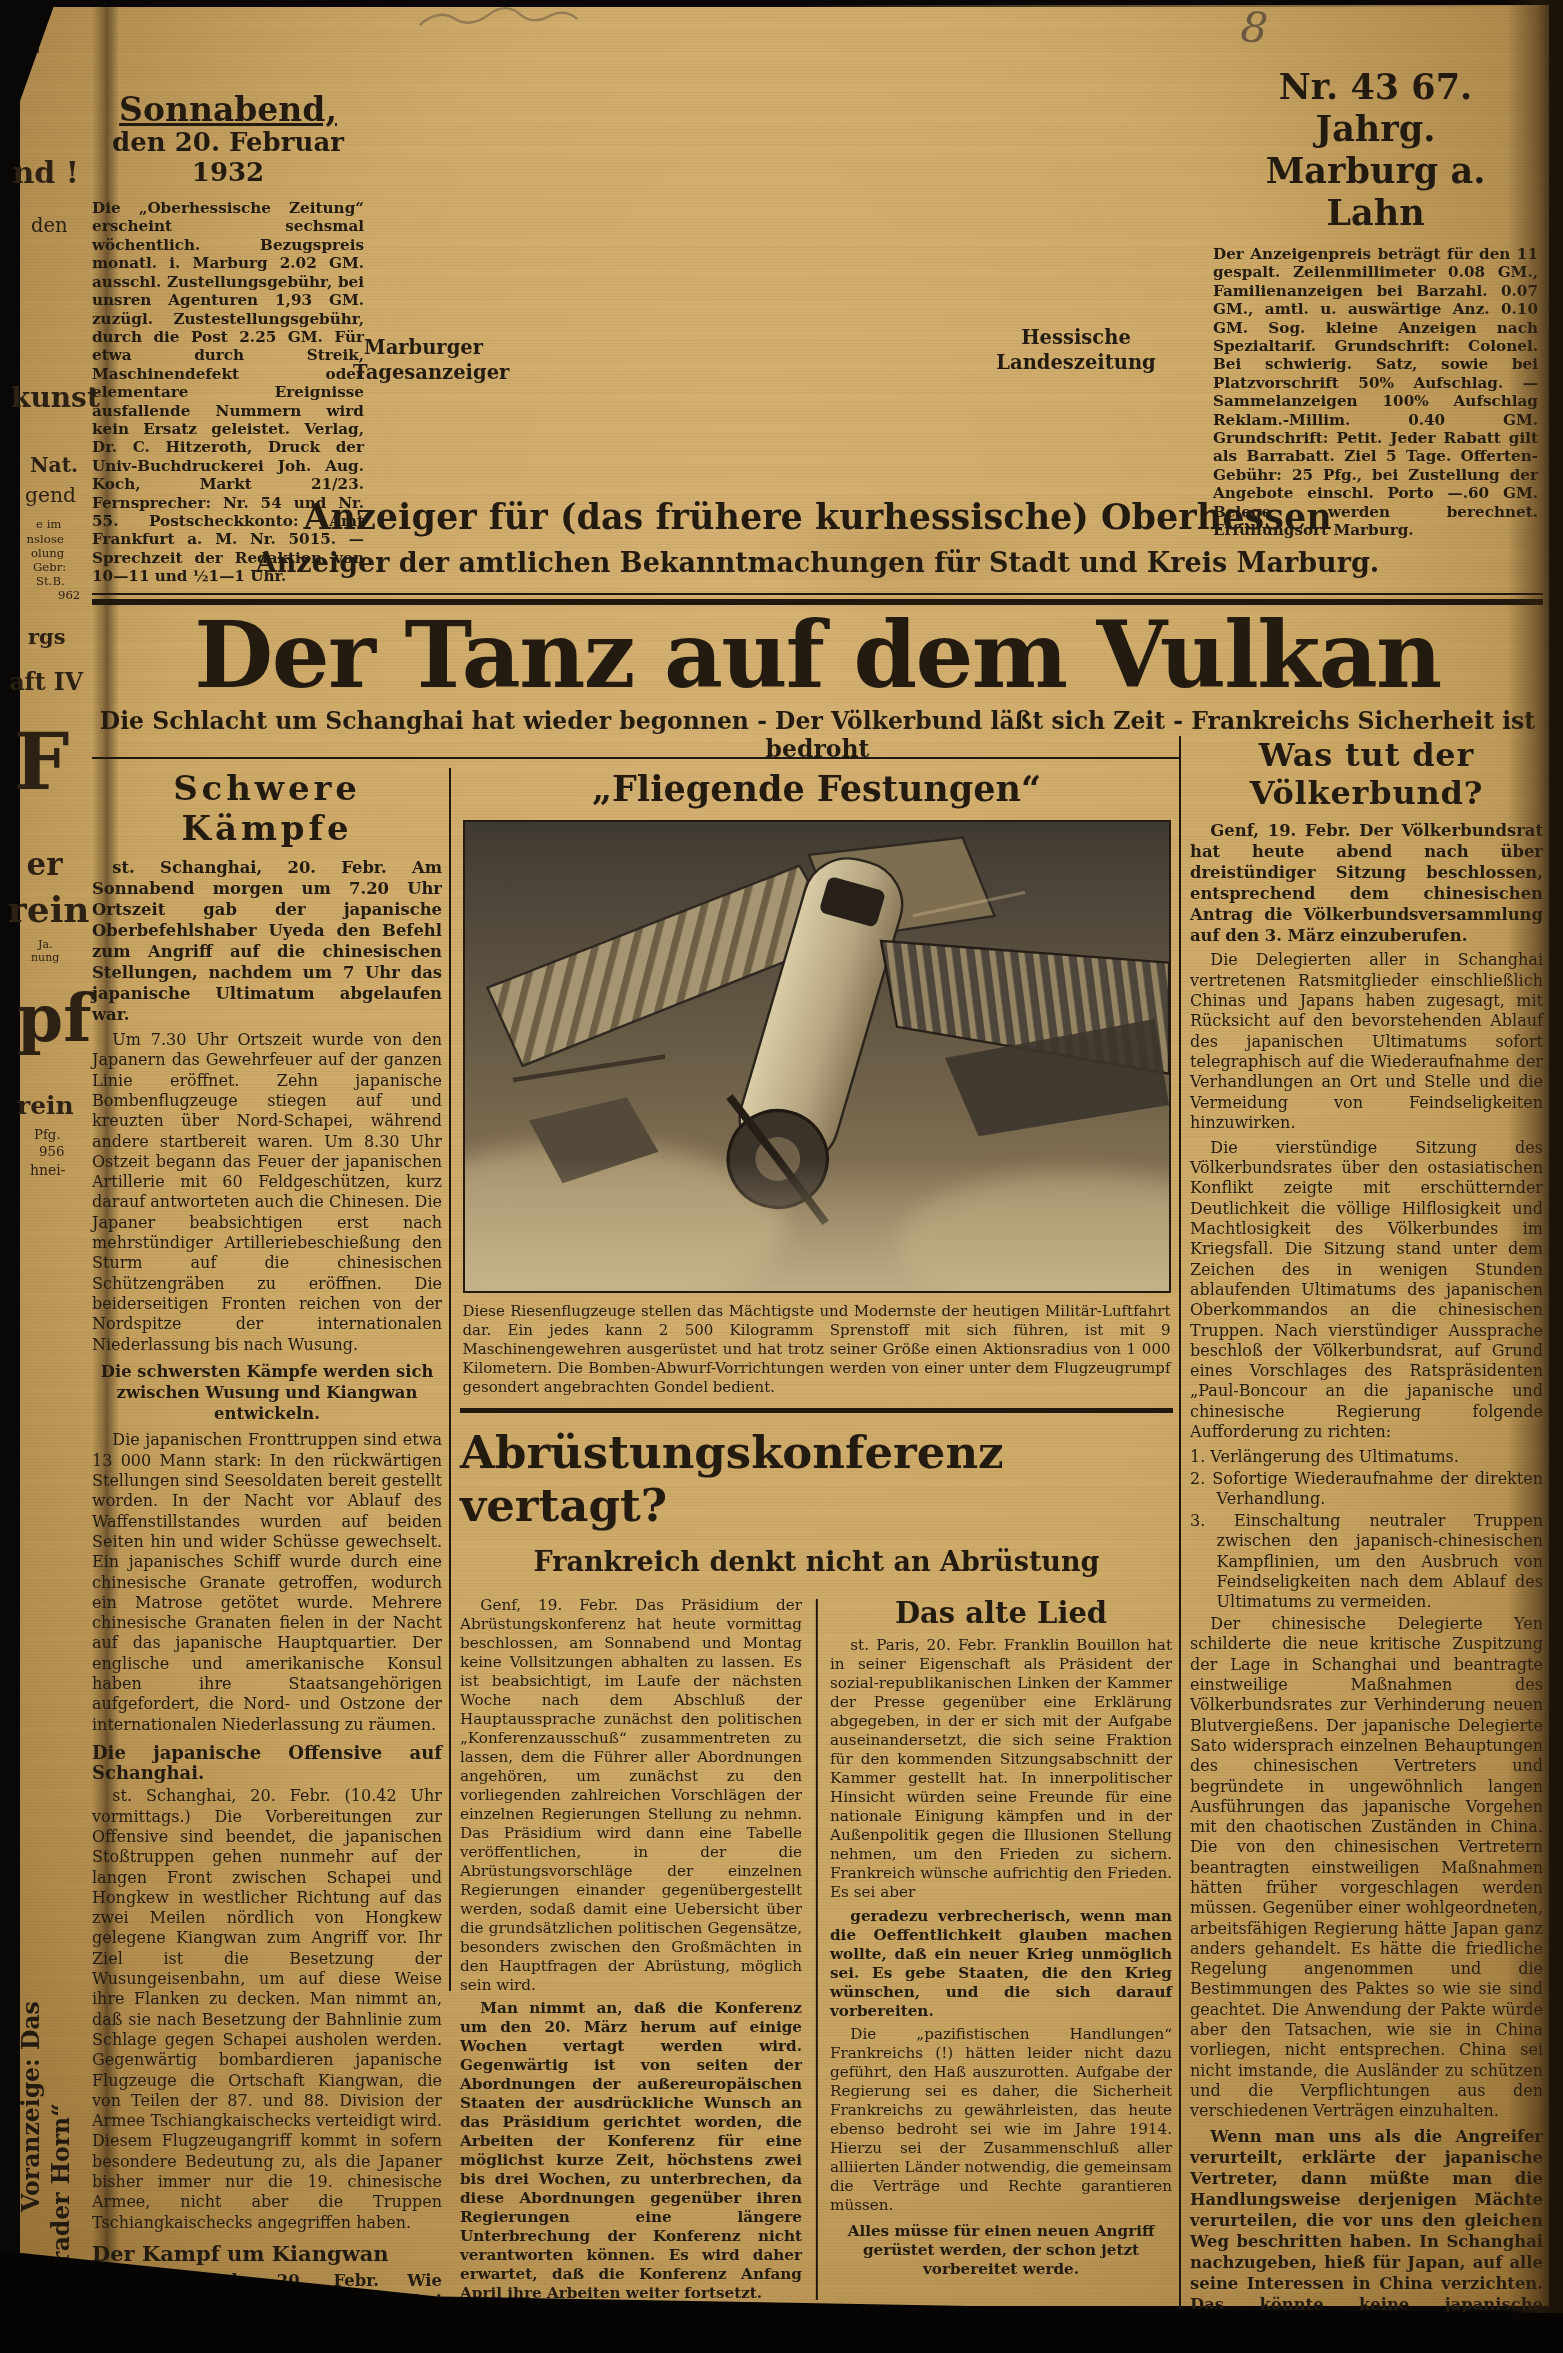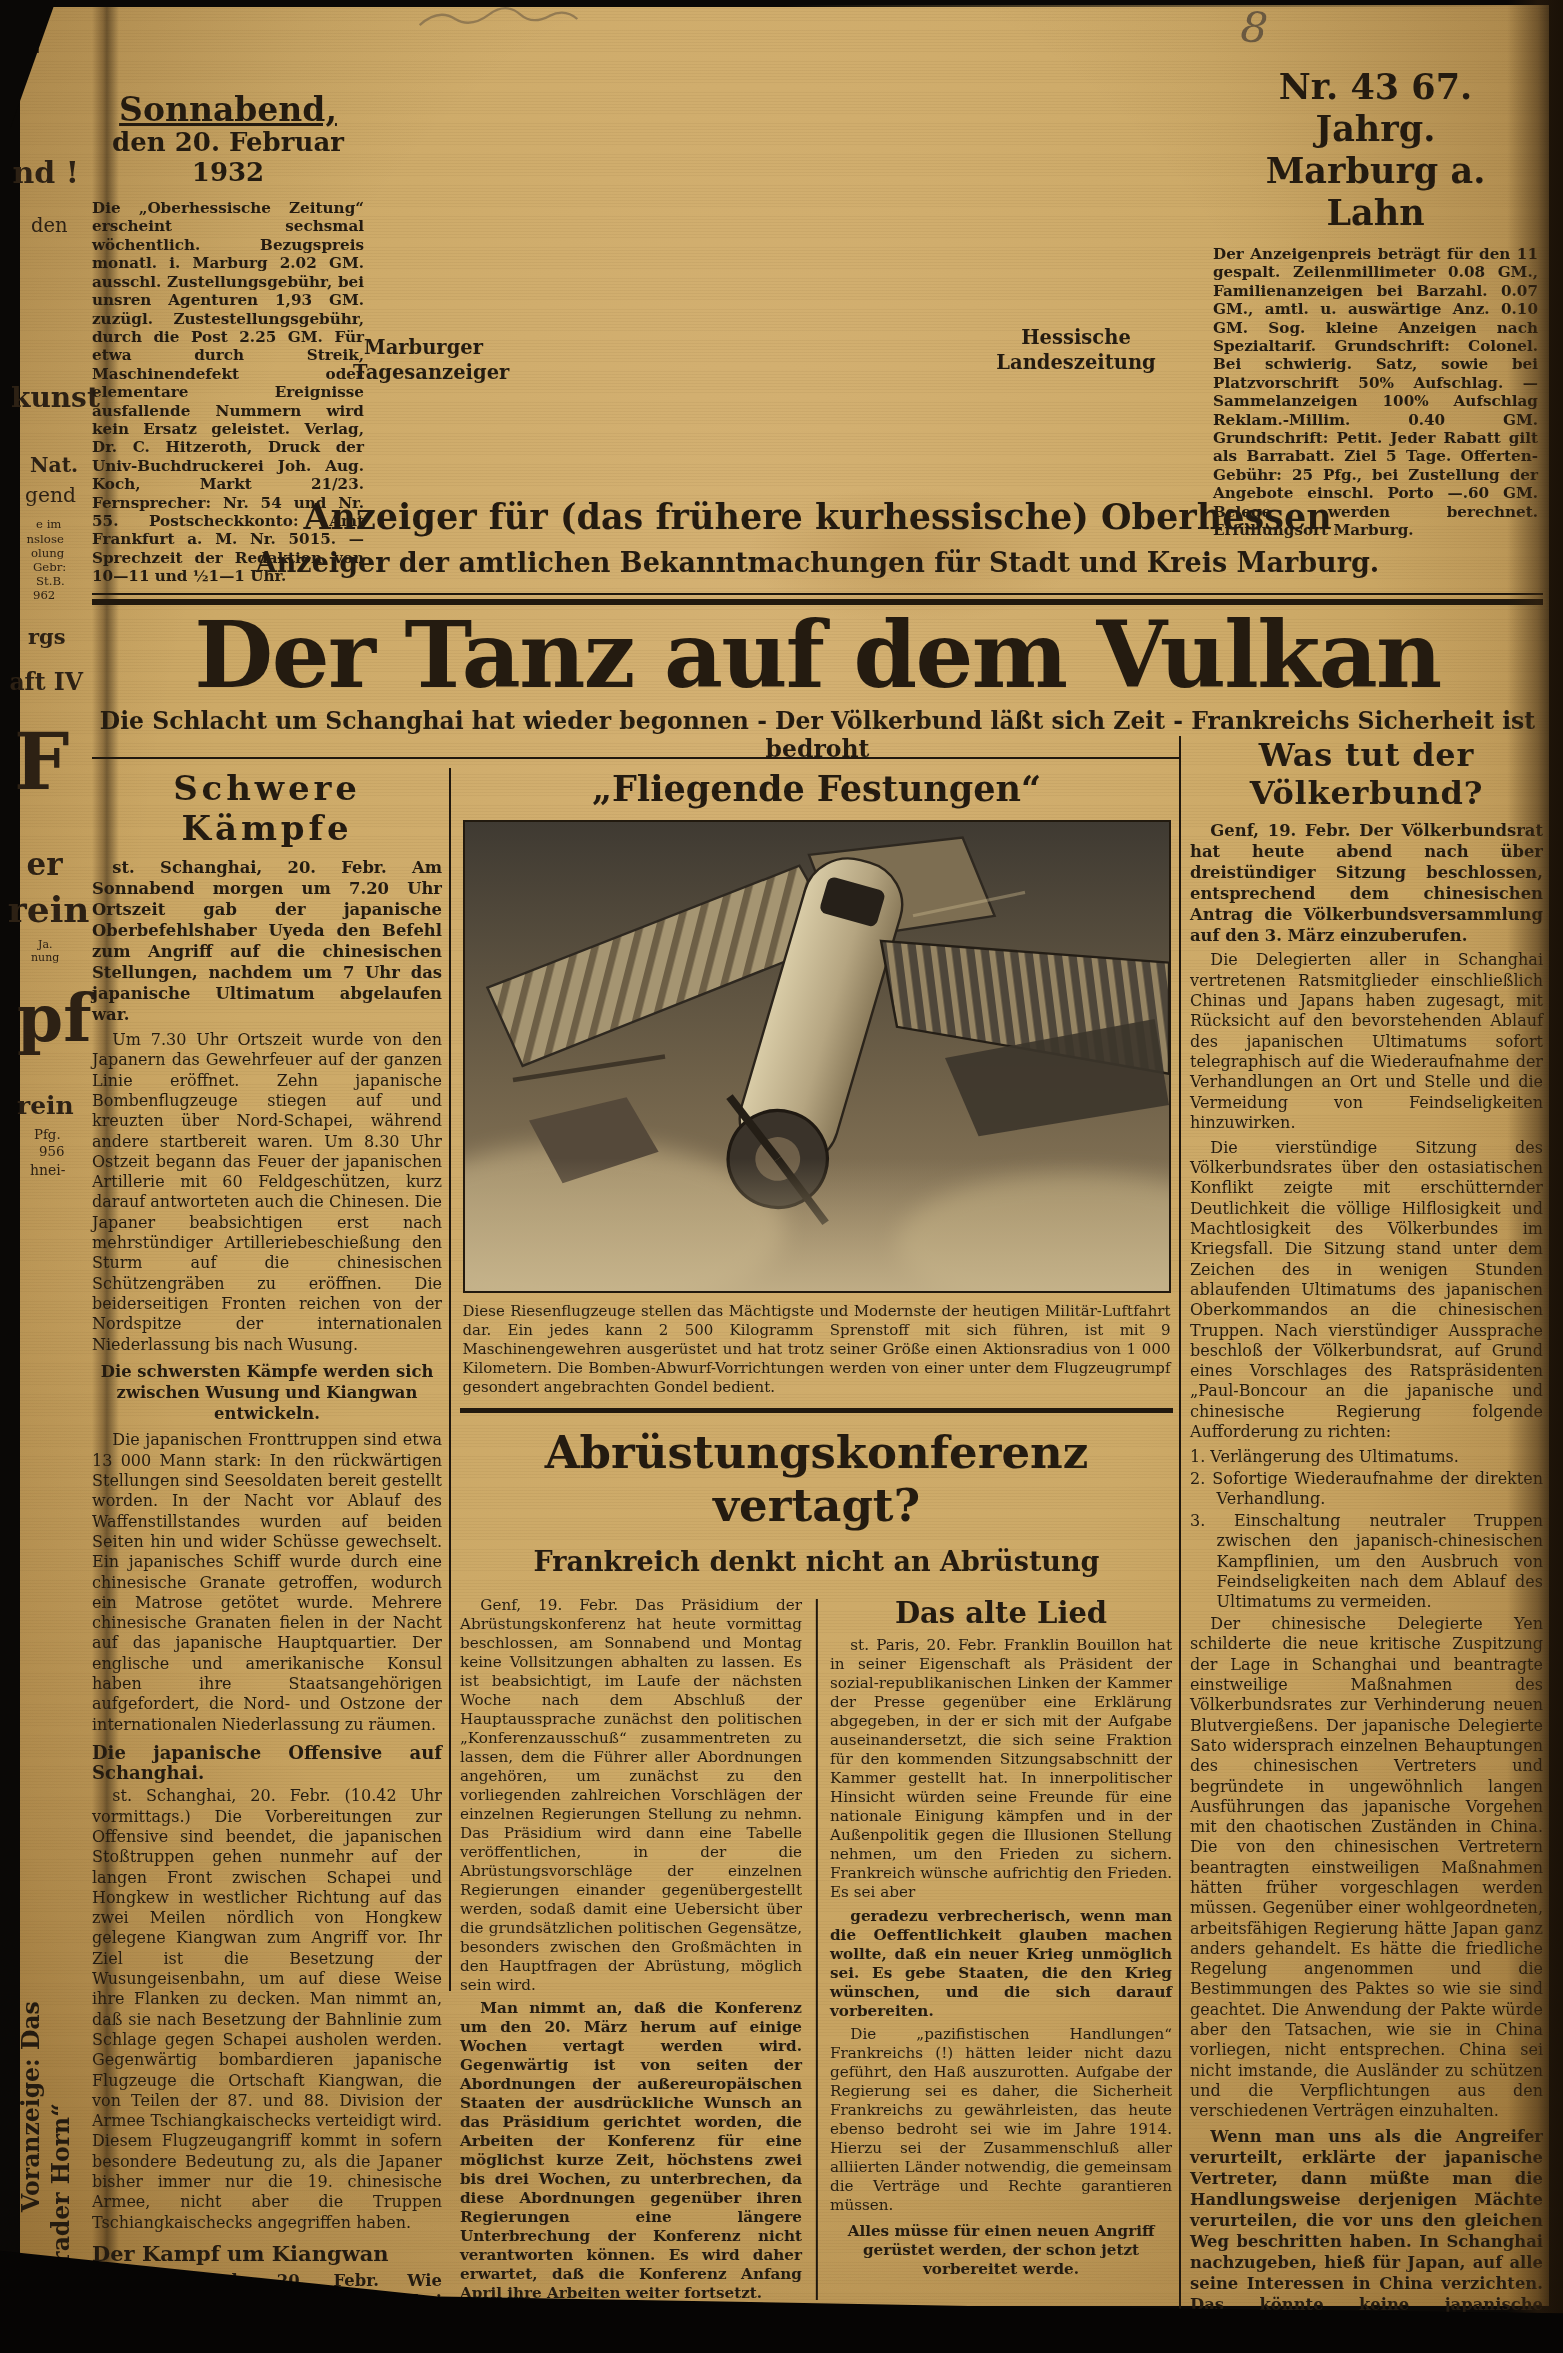--- a/index.html
+++ b/index.html
@@ -33,21 +33,21 @@
   .f1{left:12.5px;top:155px;font-size:30px;}
   .f2{left:31px;top:214px;font-size:19.5px;font-weight:400;}
   .f3{left:11px;top:381px;font-size:28px;}
   .f4{left:30px;top:453px;font-size:20.3px;}
   .f5{left:25px;top:483px;font-size:20.3px;font-weight:400;}
   .f6{left:36px;top:517px;font-size:11.7px;font-weight:400;}
   .f7{left:26.6px;top:532px;font-size:11.7px;font-weight:400;}
   .f8{left:31px;top:546px;font-size:11.7px;font-weight:400;}
   .f9{left:33px;top:560px;font-size:11.7px;font-weight:400;}
   .f10{left:36px;top:574px;font-size:11.7px;font-weight:400;}
-  .f11{left:33px;top:588px;font-size:11.7px;font-weight:400;}
+  .f11{left:58px;top:588px;font-size:11.7px;font-weight:400;}
   .f12{left:28px;top:624px;font-size:21px;}
   .f13{left:9.4px;top:668px;font-size:23.5px;}
   .f14{left:14px;top:716px;font-size:78px;}
   .f15{left:26.6px;top:846px;font-size:31px;}
   .f16{left:7.8px;top:888px;font-size:36px;}
   .f17{left:38px;top:938px;font-size:11px;font-weight:400;}
   .f18{left:31px;top:951px;font-size:11px;font-weight:400;}
   .f19{left:17px;top:979px;font-size:66px;}
   .f20{left:17px;top:1091px;font-size:25px;}
   .f21{left:34px;top:1127px;font-size:13.3px;font-weight:400;}
@@ -100,21 +100,21 @@
   .p{font-size:16px;line-height:20.3px;text-align:justify;margin:0 0 4.7px;text-indent:20.3px;}
   .pb{font-weight:700;font-size:16.4px;line-height:21px;}
   .pc{text-align:center;text-indent:0;font-weight:700;margin:6.3px 0;}
   .sh{font-weight:700;font-size:18px;margin:7.8px 0 3.1px;text-indent:0;}
   .shc{font-weight:700;font-size:21px;text-align:left;margin:11px 0 6.3px;text-indent:0;}
   
   .photo{width:704px;height:469px;margin:1.6px auto 0;border:2.3px solid #221a0f;
          background:#6b5f4c;display:block;}
   .caption{margin:9.4px auto 0;width:708px;font-size:15px;line-height:19px;text-align:justify;}
   .thickrule{margin-top:11px;width:100%;height:4.7px;background:#20180e;}
-  .hl2{margin-top:12.5px;text-align:center;font-size:45px;font-weight:700;letter-spacing:0px;}
+  .hl2{margin-top:12.5px;font-size:45px;font-weight:700;letter-spacing:0px;}
   .shl2{margin-top:14px;text-align:center;font-size:27px;font-weight:700;}
   .subcols{margin-top:19px;display:flex;gap:28px;position:relative;}
   .subcols::before{content:"";position:absolute;left:50%;top:3.1px;bottom:7.8px;width:2.3px;
                    background:#20180e;transform:translateX(-50%);}
   .subcol{width:342px;}
   .subcol .p{font-size:15.2px;line-height:19px;}
   .subcol-h{font-size:29px;font-weight:700;text-align:center;margin:0 0 6.3px;}
   .pb2{font-weight:700;}
   
   .li{font-size:16px;line-height:20.3px;text-align:justify;margin:1.6px 0;

